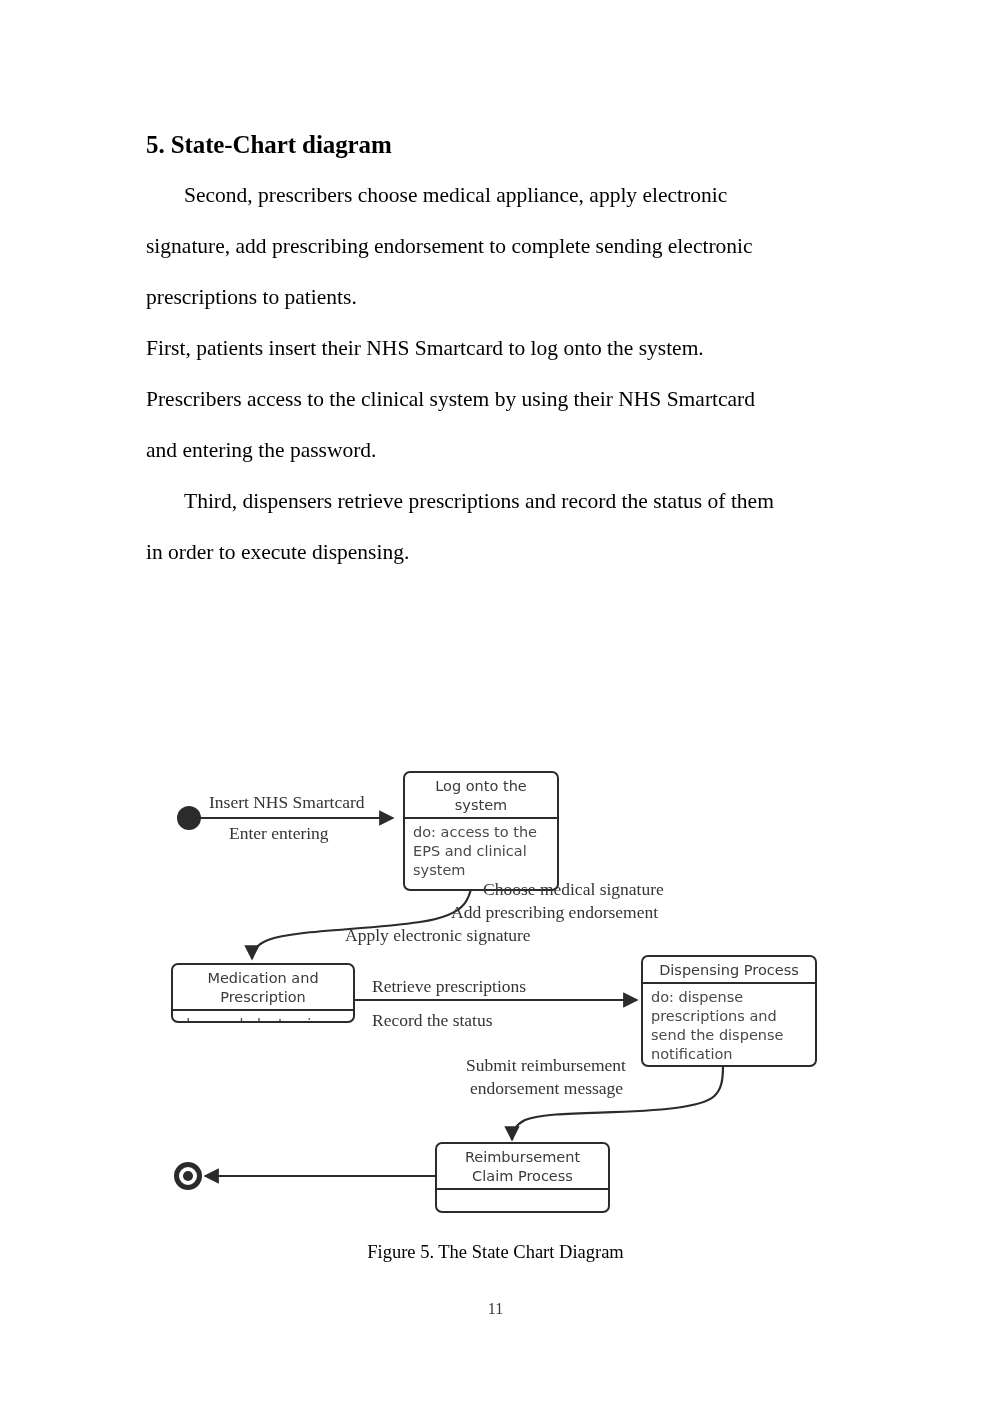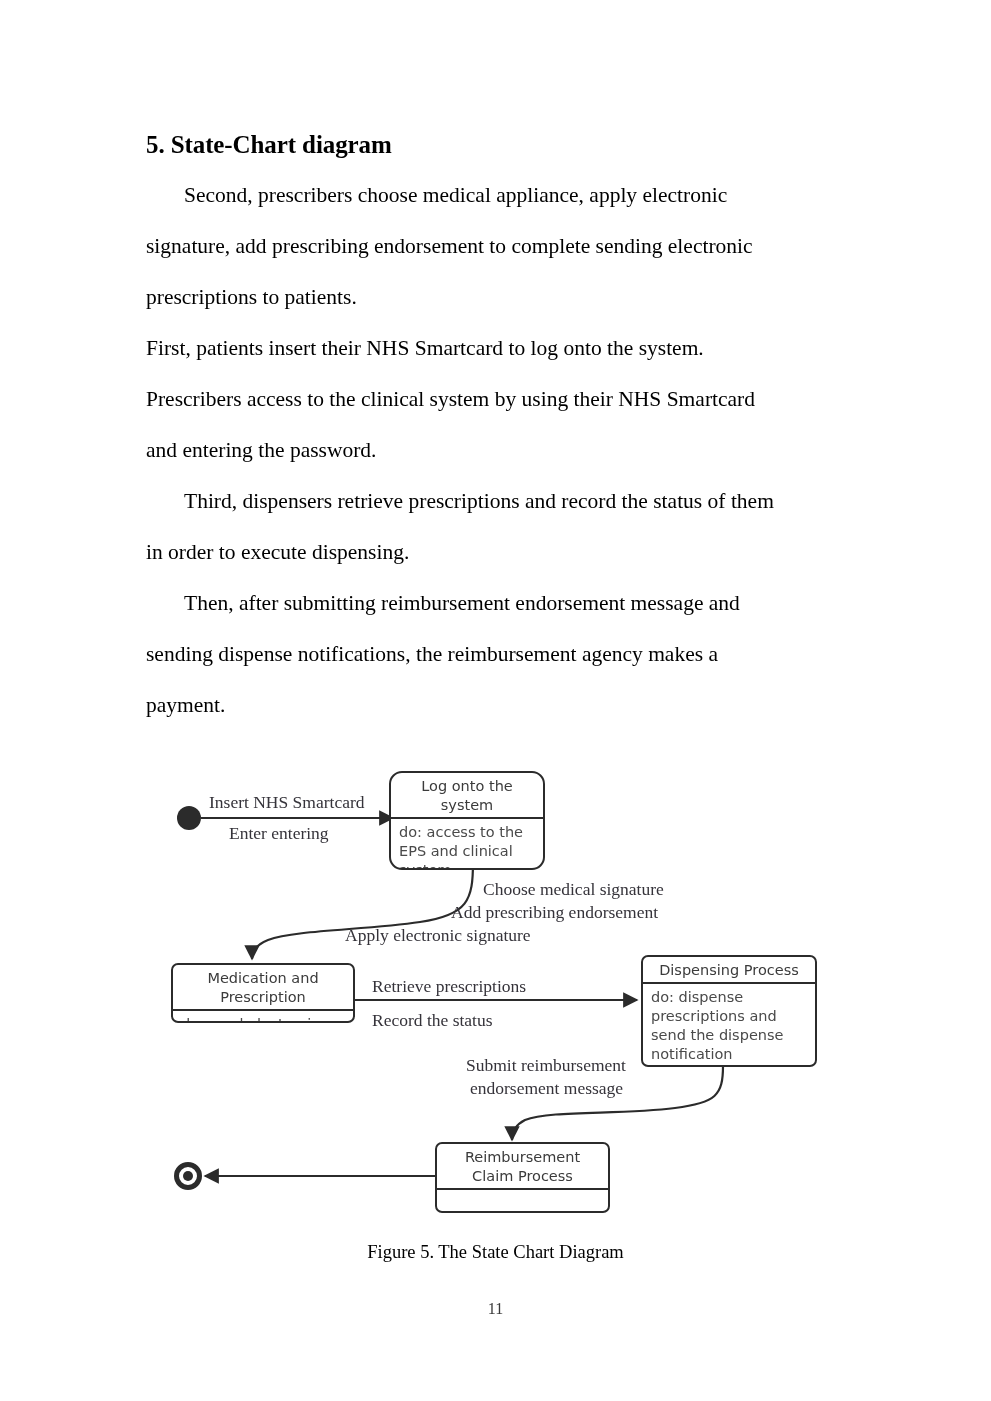--- a/index.html
+++ b/index.html
@@ -126,23 +126,20 @@
   <div class="content">
     <h1 class="heading">5. State-Chart diagram</h1>
     <p class="para indent">Second, prescribers choose medical appliance, apply electronic
 signature, add prescribing endorsement to complete sending electronic
 prescriptions to patients.</p>
     <p class="para">First, patients insert their NHS Smartcard to log onto the system.
 Prescribers access to the clinical system by using their NHS Smartcard
 and entering the password.</p>
     <p class="para indent">Third, dispensers retrieve prescriptions and record the status of them
 in order to execute dispensing.</p>
-    <p class="para indent">Then, after submitting reimbursement endorsement message and
-sending dispense notifications, the reimbursement agency makes a
-payment.</p>
   </div>
 
   <div class="figure">
 
     <svg width="700" height="480" viewBox="0 0 700 480">
       <defs>
         <marker id="ah" viewBox="0 0 10 10" refX="9" refY="5" markerWidth="7" markerHeight="7" orient="auto-start-reverse">
           <path d="M 0 0 L 10 5 L 0 10 z" fill="#2b2b2b"></path>
         </marker>
       </defs>
@@ -156,21 +153,21 @@
       <line x1="204" y1="245" x2="487" y2="245" stroke="#2b2b2b" stroke-width="2.2" marker-end="url(#ah)"></line>
 
       <path d="M 573 311 C 573 340, 566 348, 525 353 C 470 360, 400 355, 375 365 C 365 370, 362 377, 362 385" fill="none" stroke="#2b2b2b" stroke-width="2.2" marker-end="url(#ah)"></path>
 
       <line x1="285" y1="421" x2="55" y2="421" stroke="#2b2b2b" stroke-width="2.2" marker-end="url(#ah)"></line>
 
       <circle cx="38" cy="421" r="11.5" fill="none" stroke="#2b2b2b" stroke-width="5"></circle>
       <circle cx="38" cy="421" r="5" fill="#2b2b2b"></circle>
     </svg>
 
-    <div class="state-box" style="left:239px; top:16px; width:156px; height:99px;border-radius:13px;">
+    <div class="state-box" style="left:253px; top:16px; width:156px; height:120px;">
       <div class="state-title">
         <span>Log onto the</span><br>
         <span>system</span>
       </div>
       <div class="state-divider"></div>
       <div class="state-body">do: access to the EPS and clinical system</div>
     </div>
 
     <div class="state-box" style="left:21px; top:208px; width:184px; height:60px;">
       <div class="state-title">

